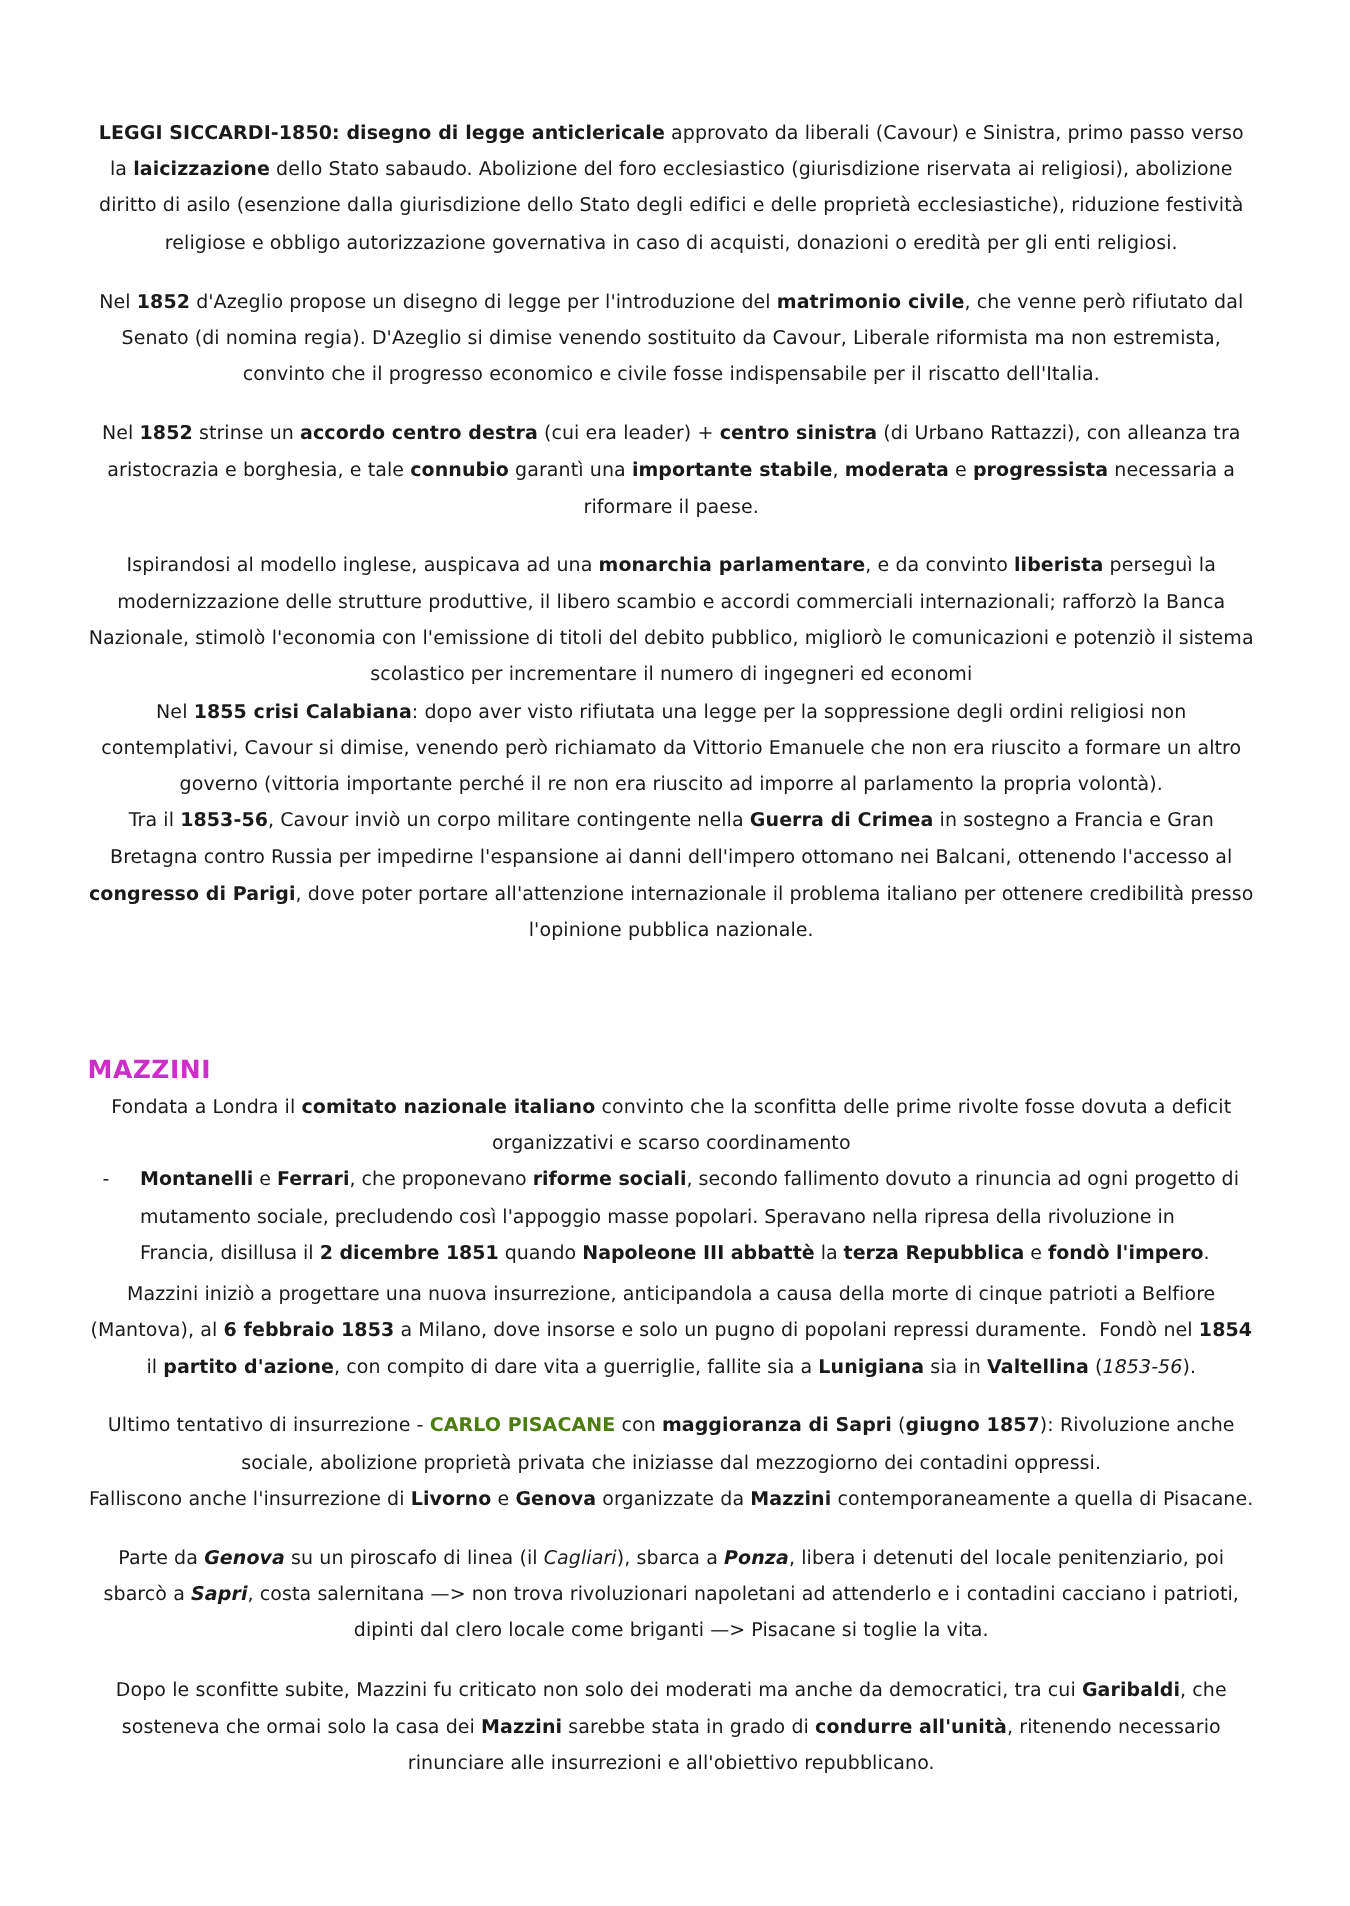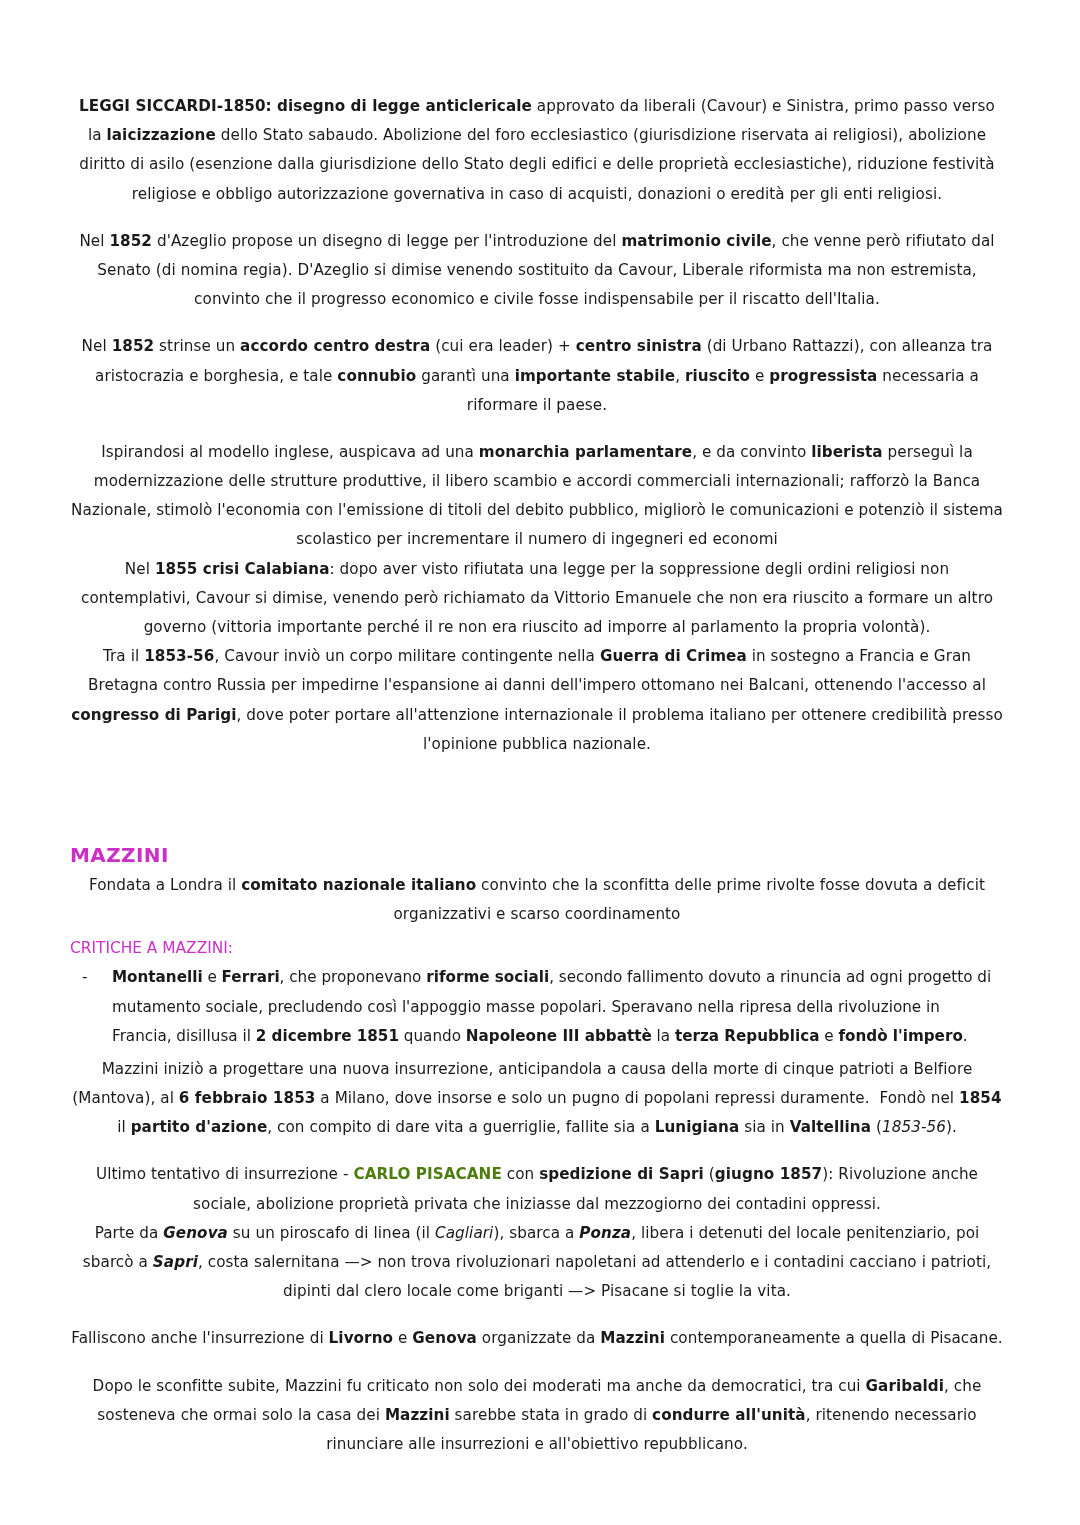--- a/index.html
+++ b/index.html
@@ -72,43 +72,42 @@
 </style>
 </head>
 <body>
 
 <div class="page">
 
   <p class="para"><b>LEGGI SICCARDI-1850: disegno di legge anticlericale</b> approvato da liberali (Cavour) e Sinistra, primo passo verso la <b>laicizzazione</b> dello Stato sabaudo. Abolizione del foro ecclesiastico (giurisdizione riservata ai religiosi), abolizione diritto di asilo (esenzione dalla giurisdizione dello Stato degli edifici e delle proprietà ecclesiastiche), riduzione festività religiose e obbligo autorizzazione governativa in caso di acquisti, donazioni o eredità per gli enti religiosi.</p>
 
   <p class="para">Nel <b>1852</b> d'Azeglio propose un disegno di legge per l'introduzione del <b>matrimonio civile</b>, che venne però rifiutato dal Senato (di nomina regia). D'Azeglio si dimise venendo sostituito da Cavour, Liberale riformista ma non estremista, convinto che il progresso economico e civile fosse indispensabile per il riscatto dell'Italia.</p>
 
-  <p class="para">Nel <b>1852</b> strinse un <b>accordo centro destra</b> (cui era leader) + <b>centro sinistra</b> (di Urbano Rattazzi), con alleanza tra aristocrazia e borghesia, e tale <b>connubio</b> garantì una <b>importante stabile</b>, <b>riuscito</b> e <b>progressista</b> necessaria a riformare il paese.</p>
+  <p class="para">Nel <b>1852</b> strinse un <b>accordo centro destra</b> (cui era leader) + <b>centro sinistra</b> (di Urbano Rattazzi), con alleanza tra aristocrazia e borghesia, e tale <b>connubio</b> garantì una <b>importante stabile</b>, <b>moderata</b> e <b>progressista</b> necessaria a riformare il paese.</p>
 
   <p class="para tight">Ispirandosi al modello inglese, auspicava ad una <b>monarchia parlamentare</b>, e da convinto <b>liberista</b> perseguì la modernizzazione delle strutture produttive, il libero scambio e accordi commerciali internazionali; rafforzò la Banca Nazionale, stimolò l'economia con l'emissione di titoli del debito pubblico, migliorò le comunicazioni e potenziò il sistema scolastico per incrementare il numero di ingegneri ed economi</p>
 
   <p class="para tight">Nel <b>1855 crisi Calabiana</b>: dopo aver visto rifiutata una legge per la soppressione degli ordini religiosi non contemplativi, Cavour si dimise, venendo però richiamato da Vittorio Emanuele che non era riuscito a formare un altro governo (vittoria importante perché il re non era riuscito ad imporre al parlamento la propria volontà).</p>
 
   <p class="para">Tra il <b>1853-56</b>, Cavour inviò un corpo militare contingente nella <b>Guerra di Crimea</b> in sostegno a Francia e Gran Bretagna contro Russia per impedirne l'espansione ai danni dell'impero ottomano nei Balcani, ottenendo l'accesso al <b>congresso di Parigi</b>, dove poter portare all'attenzione internazionale il problema italiano per ottenere credibilità presso l'opinione pubblica nazionale.</p>
 
   <div class="spacer-lg"></div>
 
   <h2 class="section-title">MAZZINI</h2>
 
   <p class="para tight">Fondata a Londra il <b>comitato nazionale italiano</b> convinto che la sconfitta delle prime rivolte fosse dovuta a deficit organizzativi e scarso coordinamento</p>
 
-  <h3 class="sub-title">CRITICHE A MAZZINI:</h3>
 
   <ul class="dashlist">
     <li><b>Montanelli</b> e <b>Ferrari</b>, che proponevano <b>riforme sociali</b>, secondo fallimento dovuto a rinuncia ad ogni progetto di mutamento sociale, precludendo così l'appoggio masse popolari. Speravano nella ripresa della rivoluzione in Francia, disillusa il <b>2 dicembre 1851</b> quando <b>Napoleone III abbattè</b> la <b>terza Repubblica</b> e <b>fondò l'impero</b>.</li>
   </ul>
 
   <p class="para">Mazzini iniziò a progettare una nuova insurrezione, anticipandola a causa della morte di cinque patrioti a Belfiore (Mantova), al <b>6 febbraio 1853</b> a Milano, dove insorse e solo un pugno di popolani repressi duramente.&nbsp; Fondò nel <b>1854</b> il <b>partito d'azione</b>, con compito di dare vita a guerriglie, fallite sia a <b>Lunigiana</b> sia in <b>Valtellina</b> (<i>1853-56</i>).</p>
 
-  <p class="para tight">Ultimo tentativo di insurrezione - <span class="pink">CARLO PISACANE</span> con <b>spedizione di Sapri</b> (<b>giugno 1857</b>): Rivoluzione anche sociale, abolizione proprietà privata che iniziasse dal mezzogiorno dei contadini oppressi.</p>
+  <p class="para tight">Ultimo tentativo di insurrezione - <span class="pink">CARLO PISACANE</span> con <b>maggioranza di Sapri</b> (<b>giugno 1857</b>): Rivoluzione anche sociale, abolizione proprietà privata che iniziasse dal mezzogiorno dei contadini oppressi.</p>
+
+  <p class="para">Falliscono anche l'insurrezione di <b>Livorno</b> e <b>Genova</b> organizzate da <b>Mazzini</b> contemporaneamente a quella di Pisacane.</p>
 
   <p class="para">Parte da <i><b>Genova</b></i> su un piroscafo di linea (il <i>Cagliari</i>), sbarca a <i><b>Ponza</b></i>, libera i detenuti del locale penitenziario, poi sbarcò a <i><b>Sapri</b></i>, costa salernitana —&gt; non trova rivoluzionari napoletani ad attenderlo e i contadini cacciano i patrioti, dipinti dal clero locale come briganti —&gt; Pisacane si toglie la vita.</p>
-
-  <p class="para">Falliscono anche l'insurrezione di <b>Livorno</b> e <b>Genova</b> organizzate da <b>Mazzini</b> contemporaneamente a quella di Pisacane.</p>
 
   <p class="para">Dopo le sconfitte subite, Mazzini fu criticato non solo dei moderati ma anche da democratici, tra cui <b>Garibaldi</b>, che sosteneva che ormai solo la casa dei <b>Mazzini</b> sarebbe stata in grado di <b>condurre all'unità</b>, ritenendo necessario rinunciare alle insurrezioni e all'obiettivo repubblicano.</p>
 
 </div>
 
 </body></html>

